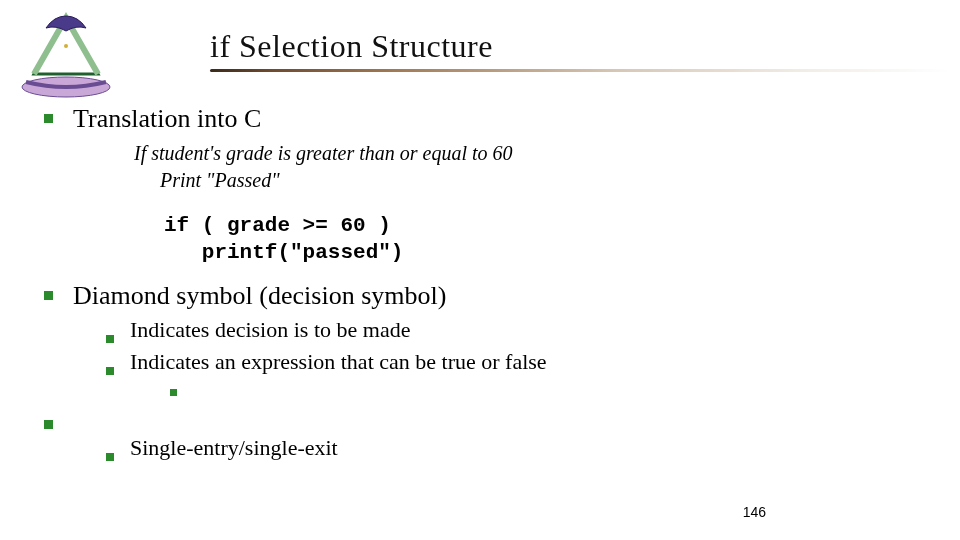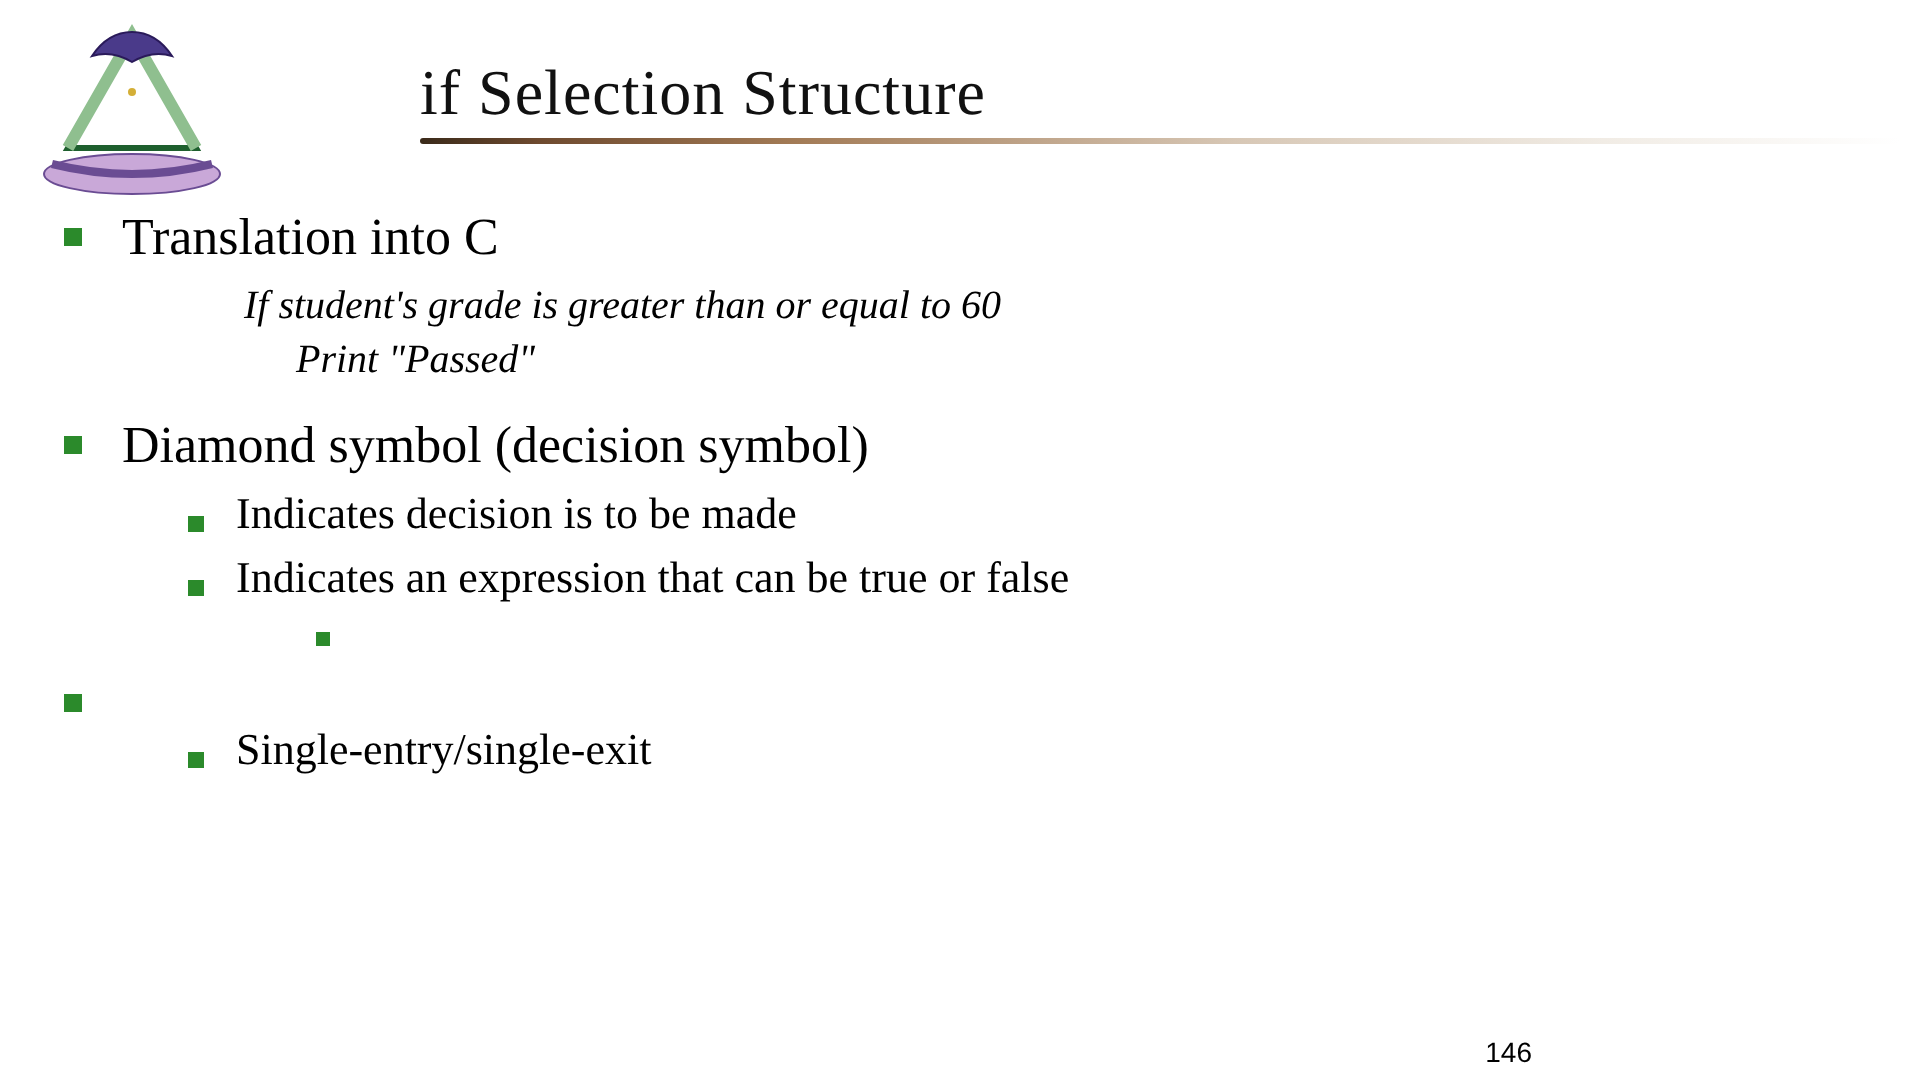--- a/index.html
+++ b/index.html
@@ -41,21 +41,21 @@
   .title-rule {
     height: 3px;
     width: 740px;
     background: linear-gradient(to right,
       #3a2a1a 0%, #6e4a2f 8%, #a27a55 25%,
       #d7c7b5 55%, #f1ece5 80%, #ffffff 100%);
     border-radius: 2px;
   }
   .content {
     position: absolute;
-    left: 32px;
+    left: 44px;
     top: 104px;
     right: 30px;
   }
   .b1 {
     display: flex;
     align-items: flex-start;
     margin-bottom: 4px;
   }
   .b1 .sq {
     width: 9px;
@@ -84,21 +84,21 @@
     font-weight: bold;
     font-size: 21px;
     line-height: 1.3;
     white-space: pre;
   }
   .gap {
     height: 14px;
   }
   .b2 {
     display: flex;
-    align-items: center;
+    align-items: flex-end;
     margin-left: 62px;
     margin-top: 6px;
     margin-bottom: 2px;
   }
   .b2 .sq {
     width: 8px;
     height: 8px;
     background: #2b8a2b;
     margin-top: 10px;
     margin-right: 16px;
@@ -124,21 +124,21 @@
   .b3 .txt {
     font-size: 19px;
   }
   .mono {
     font-family: "Courier New", Courier, monospace;
     font-weight: bold;
   }
   .page-num {
     position: absolute;
     right: 6px;
-    bottom: 6px;
+    bottom: 20px;
     font-family: Arial, Helvetica, sans-serif;
     font-size: 14px;
     color: #000;
   }
 </style>
 </head>
 <body>
 
 <div class="slide">
 
@@ -163,20 +163,22 @@
     <div class="b1">
       <div class="sq"></div>
       <div class="txt">Translation into C</div>
     </div>
 
     <div class="sub-indent-1">
       <div class="pseudo-line">If student's grade is greater than or equal to 60</div>
       <div class="pseudo-line" style="padding-left:26px;">Print "Passed"</div>
     </div>
 
+    <div class="code-block"><span>if ( grade &gt;= 60 )</span>
+<span>   printf("passed")</span></div>
 
     <div class="gap"></div>
 
     <div class="b1">
       <div class="sq"></div>
       <div class="txt">Diamond symbol (decision symbol)</div>
     </div>
 
     <div class="b2">
       <div class="sq"></div>

